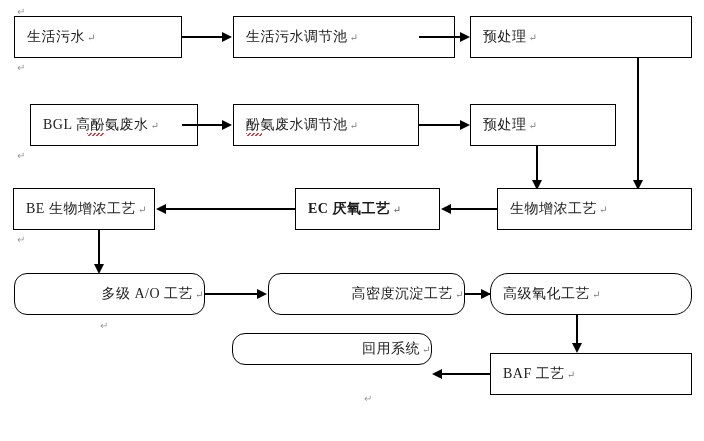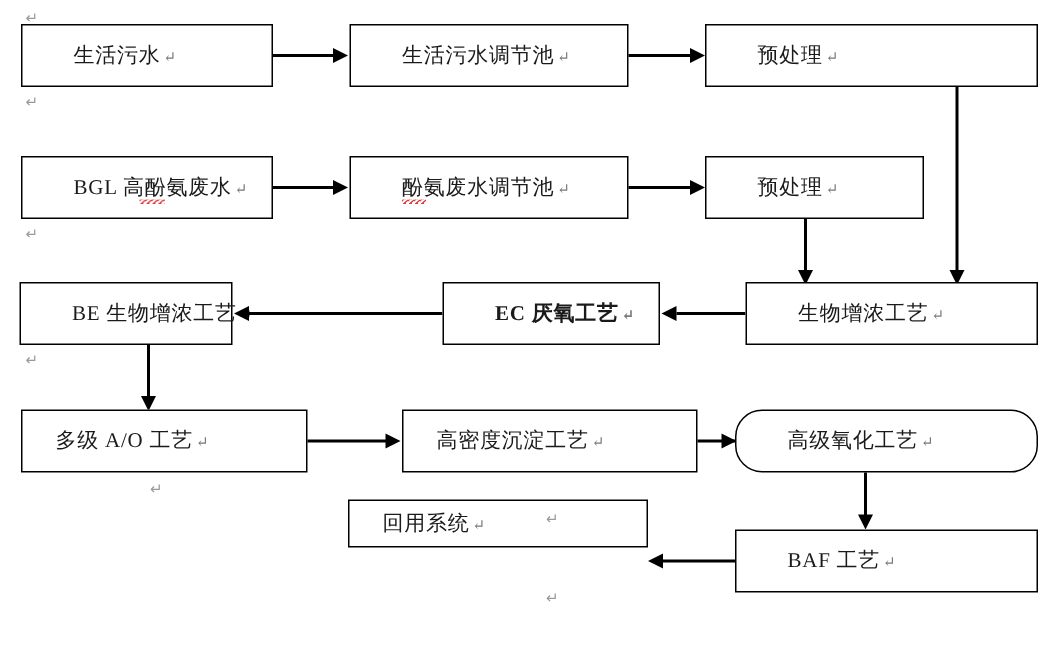--- a/index.html
+++ b/index.html
@@ -23,22 +23,22 @@
     background: #ffffff;
     box-sizing: border-box;
     display: flex;
     align-items: center;
     color: #1a1a1a;
     font-size: 14px;
     letter-spacing: 0.5px;
     white-space: nowrap;
   }
   .node.left  { justify-content: flex-start; padding-left: 12px; }
-  .node.center{ justify-content: flex-start; }
-  .node .txt { position: relative; display: inline-block; margin-left: 22px; }
+  .node.center{ justify-content: flex-end; border-radius: 13px; }
+  .node .txt { position: relative; display: inline-block; }
   
   .node .pilcrow {
     color: #7a7a7a;
     font-size: 10px;
     margin-left: 2px;
     vertical-align: baseline;
   }
   .sq {
     position: absolute;
     bottom: -2px;
@@ -98,32 +98,32 @@
 
 <div id="canvas">
 
   <div class="node left" style="left:14px; top:16px; width:168px; height:42px;">
     <span class="txt"><span>生活污水</span><span class="pilcrow">↵</span></span>
   </div>
 
   <div class="hline" style="left:182px; top:36px; width:48px;"></div>
   <div class="arrow right" style="left:222px; top:32px;"></div>
 
-  <div class="node left" style="left:233px; top:16px; width:186px; height:42px;">
+  <div class="node left" style="left:233px; top:16px; width:222px; height:42px;">
     <span class="txt"><span>生活污水调节池</span><span class="pilcrow">↵</span></span>
   </div>
 
   <div class="hline" style="left:419px; top:36px; width:49px;"></div>
   <div class="arrow right" style="left:460px; top:32px;"></div>
 
   <div class="node left" style="left:470px; top:16px; width:222px; height:42px;">
     <span class="txt"><span>预处理</span><span class="pilcrow">↵</span></span>
   </div>
 
-  <div class="node left" style="left:14px; top:104px; width:168px; height:42px;">
+  <div class="node left" style="left:30px; top:104px; width:168px; height:42px;">
     <span class="txt"><span>BGL 高酚氨废水</span><span class="pilcrow">↵</span><span class="sq" style="left:44px; width:17px;"></span></span>
   </div>
 
   <div class="hline" style="left:182px; top:124px; width:48px;"></div>
   <div class="arrow right" style="left:222px; top:120px;"></div>
 
   <div class="node left" style="left:233px; top:104px; width:186px; height:42px;">
     <span class="txt"><span>酚氨废水调节池</span><span class="pilcrow">↵</span><span class="sq" style="left:0px; width:16px;"></span></span>
   </div>
 

